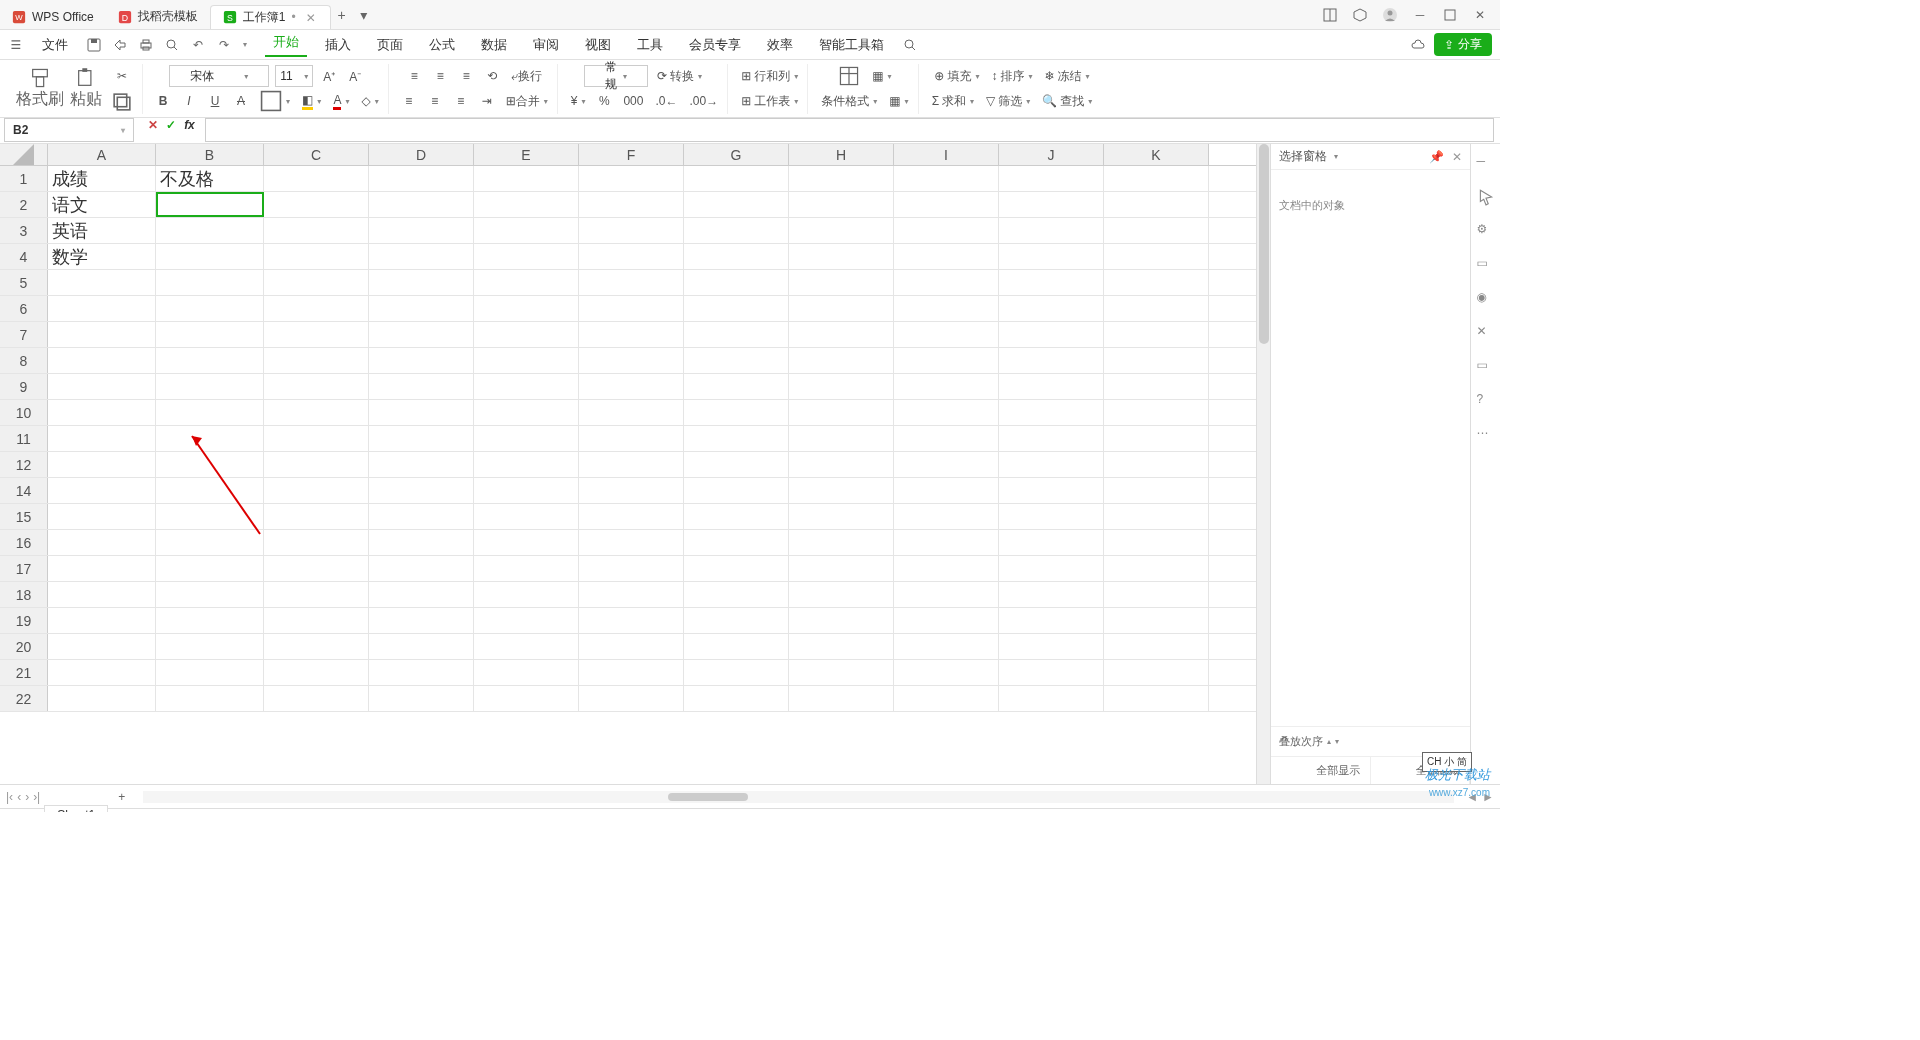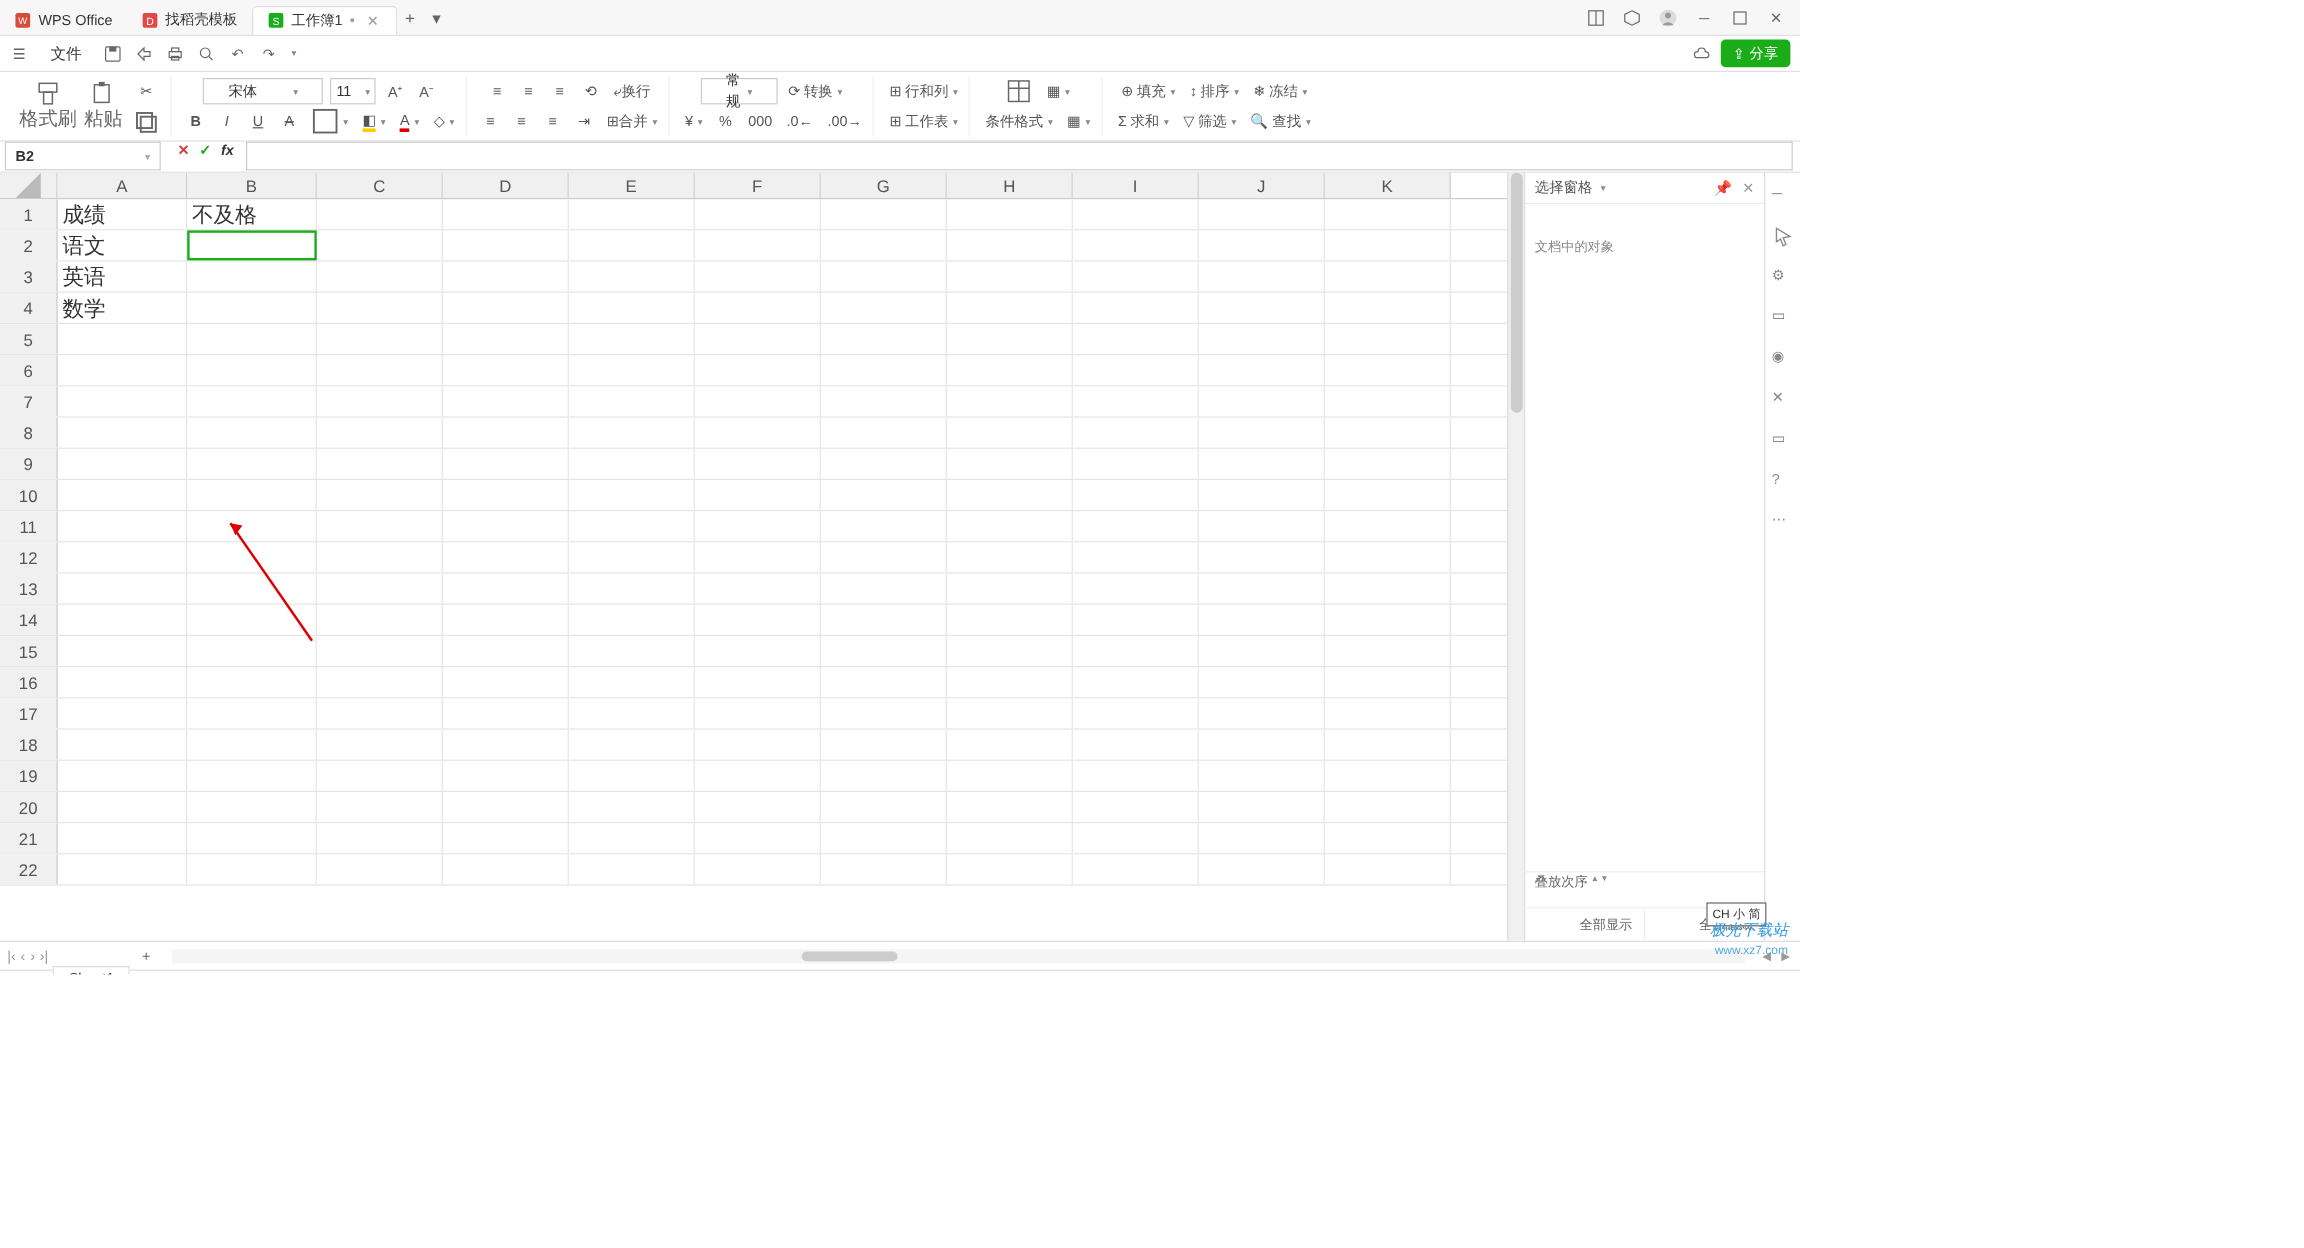--- a/index.html
+++ b/index.html
@@ -61,21 +61,21 @@
 .cell.selected { border: 2px solid #1aad19; position: relative; z-index: 2; }
 .vscroll { width: 14px; background: #f0f0f0; border-left: 1px solid #ddd; position: relative; }
 .vscroll-thumb { position: absolute; top: 0; width: 10px; left: 2px; height: 200px; background: #ccc; border-radius: 5px; }
 
 
 .right-panel { width: 200px; border-left: 1px solid #ddd; display: flex; flex-direction: column; }
 .rp-header { height: 26px; display: flex; align-items: center; padding: 0 8px; gap: 6px; border-bottom: 1px solid #eee; font-size: 12px; color: #555; }
 .rp-header-right { margin-left: auto; display: flex; gap: 8px; color: #999; }
 .rp-sub { height: 22px; padding: 0 8px; font-size: 11px; color: #888; display: flex; align-items: center; margin-top: 24px; }
 .rp-body { flex: 1; }
-.rp-footer { height: 30px; border-top: 1px solid #eee; display: flex; align-items: flex-start; padding: 0 8px; gap: 3px; font-size: 11px; color: #666; }
+.rp-footer { height: 30px; border-top: 1px solid #eee; display: flex; align-items: center; padding: 0 8px; gap: 3px; font-size: 11px; color: #666; }
 .rp-btns { height: 28px; display: flex; border-top: 1px solid #eee; }
 .rp-btn { flex: 1; display: flex; align-items: center; justify-content: center; font-size: 11px; color: #666; border-right: 1px solid #eee; margin-left: 36px; }
 
 
 .side-icons { width: 30px; border-left: 1px solid #ddd; display: flex; flex-direction: column; align-items: center; gap: 16px; padding-top: 10px; }
 .side-ic { width: 18px; height: 18px; color: #888; }
 
 
 .sheet-tabs-row { height: 24px; display: flex; align-items: center; border-top: 1px solid #ddd; padding: 0 6px; gap: 4px; }
 .nav-btns { display: flex; gap: 4px; color: #999; }
@@ -189,20 +189,39 @@
       </span>
     <span class="qat-btn">
         <svg viewBox="0 0 16 16">
           <circle cx="7" cy="7" r="4" fill="none" stroke="#666"></circle>
           <line x1="10" y1="10" x2="13" y2="13" stroke="#666"></line>
         </svg>
       </span>
     <span class="qat-btn">↶</span>
     <span class="qat-btn">↷</span>
     <span class="dd">▾</span>
+  </div>
+  <div class="menu-left">
+    <span class="menu-item active">开始</span>
+    <span class="menu-item">插入</span>
+    <span class="menu-item">页面</span>
+    <span class="menu-item">公式</span>
+    <span class="menu-item">数据</span>
+    <span class="menu-item">审阅</span>
+    <span class="menu-item">视图</span>
+    <span class="menu-item">工具</span>
+    <span class="menu-item">会员专享</span>
+    <span class="menu-item">效率</span>
+    <span class="menu-item">智能工具箱</span>
+    <span class="qat-btn">
+        <svg viewBox="0 0 16 16">
+          <circle cx="7" cy="7" r="4" fill="none" stroke="#666"></circle>
+          <line x1="10" y1="10" x2="13" y2="13" stroke="#666"></line>
+        </svg>
+      </span>
   </div>
   <div class="menu-right">
     <span class="qat-btn">
         <svg viewBox="0 0 16 16">
           <path d="M4 11 Q2 11 2 8 Q2 6 5 6 Q5 3 8 3 Q11 3 11 6 Q14 6 14 9 Q14 11 12 11 Z" fill="none" stroke="#666"></path>
         </svg>
       </span>
     <div class="share-btn">
       <span>⇪</span>
       <span>分享</span>
@@ -562,34 +581,20 @@
           <div class="cell std"></div>
           <div class="cell std"></div>
           <div class="cell std"></div>
           <div class="cell std"></div>
           <div class="cell std"></div>
           <div class="cell std"></div>
           <div class="cell std"></div>
           <div class="cell std"></div>
         </div>
         <div class="row">
-          <div class="row-h">13</div>
-          <div class="cell a"></div>
-          <div class="cell b"></div>
-          <div class="cell std"></div>
-          <div class="cell std"></div>
-          <div class="cell std"></div>
-          <div class="cell std"></div>
-          <div class="cell std"></div>
-          <div class="cell std"></div>
-          <div class="cell std"></div>
-          <div class="cell std"></div>
-          <div class="cell std"></div>
-        </div>
-        <div class="row">
           <div class="row-h">14</div>
           <div class="cell a"></div>
           <div class="cell b"></div>
           <div class="cell std"></div>
           <div class="cell std"></div>
           <div class="cell std"></div>
           <div class="cell std"></div>
           <div class="cell std"></div>
           <div class="cell std"></div>
           <div class="cell std"></div>

